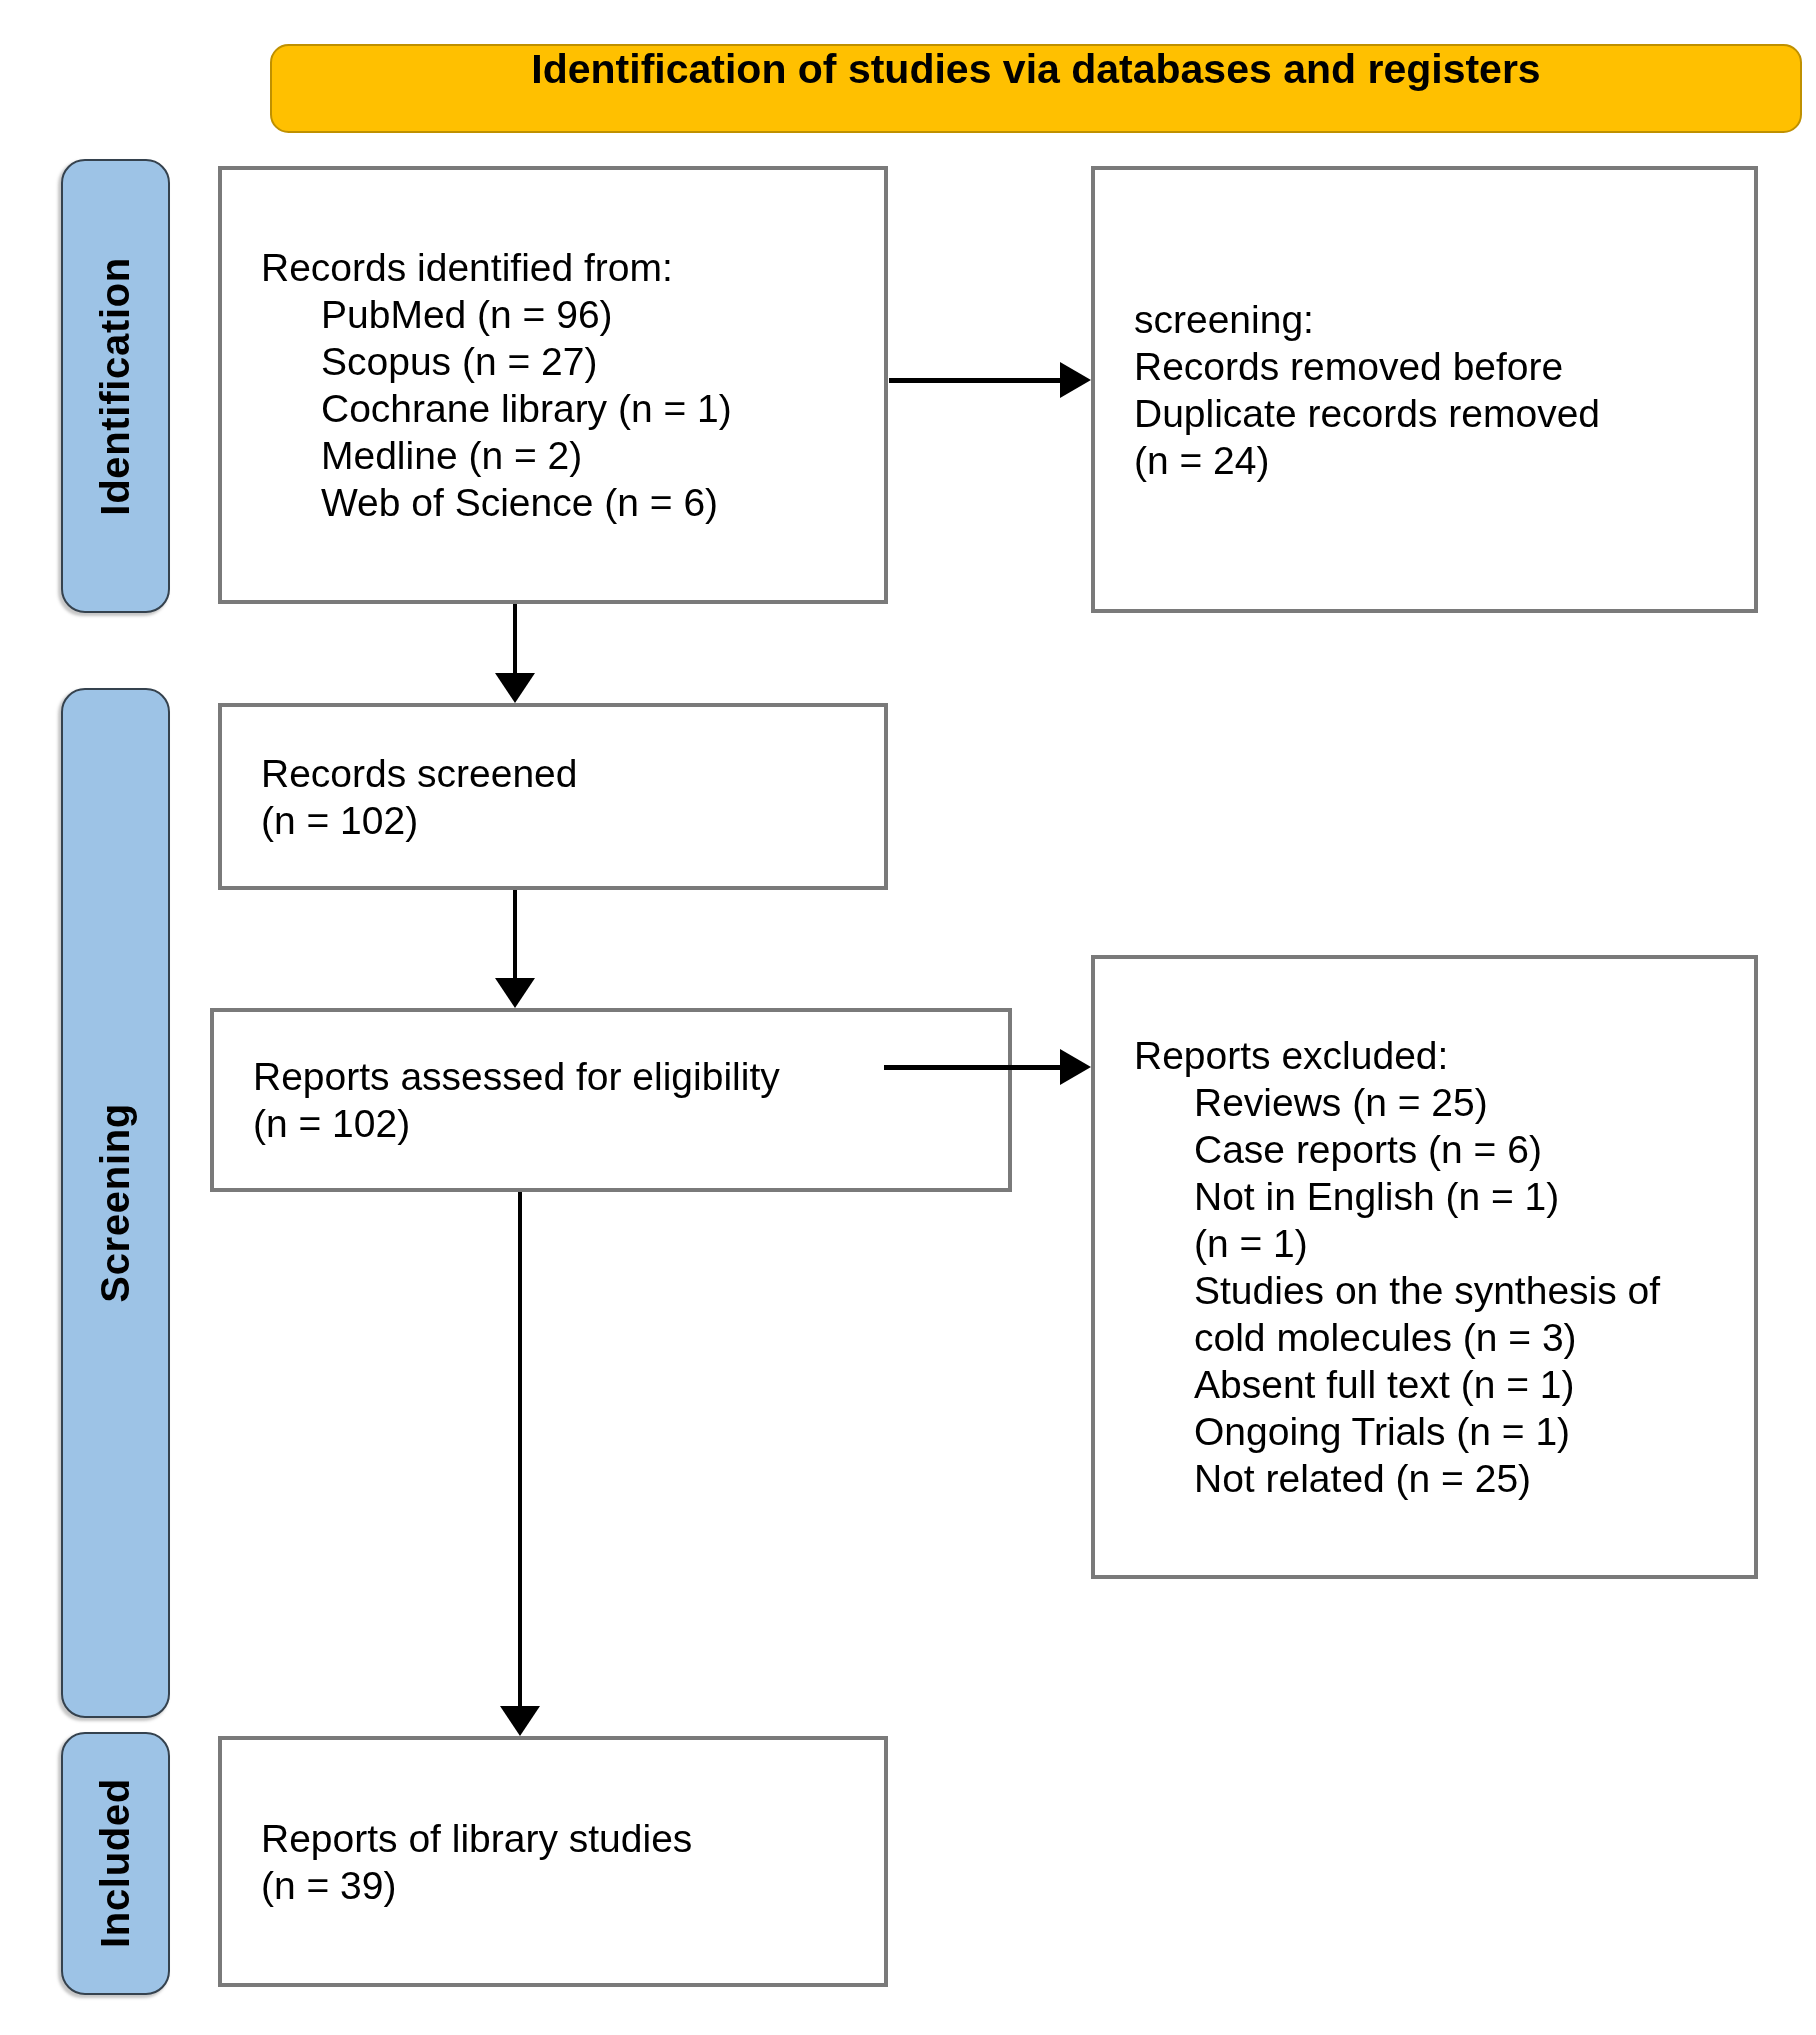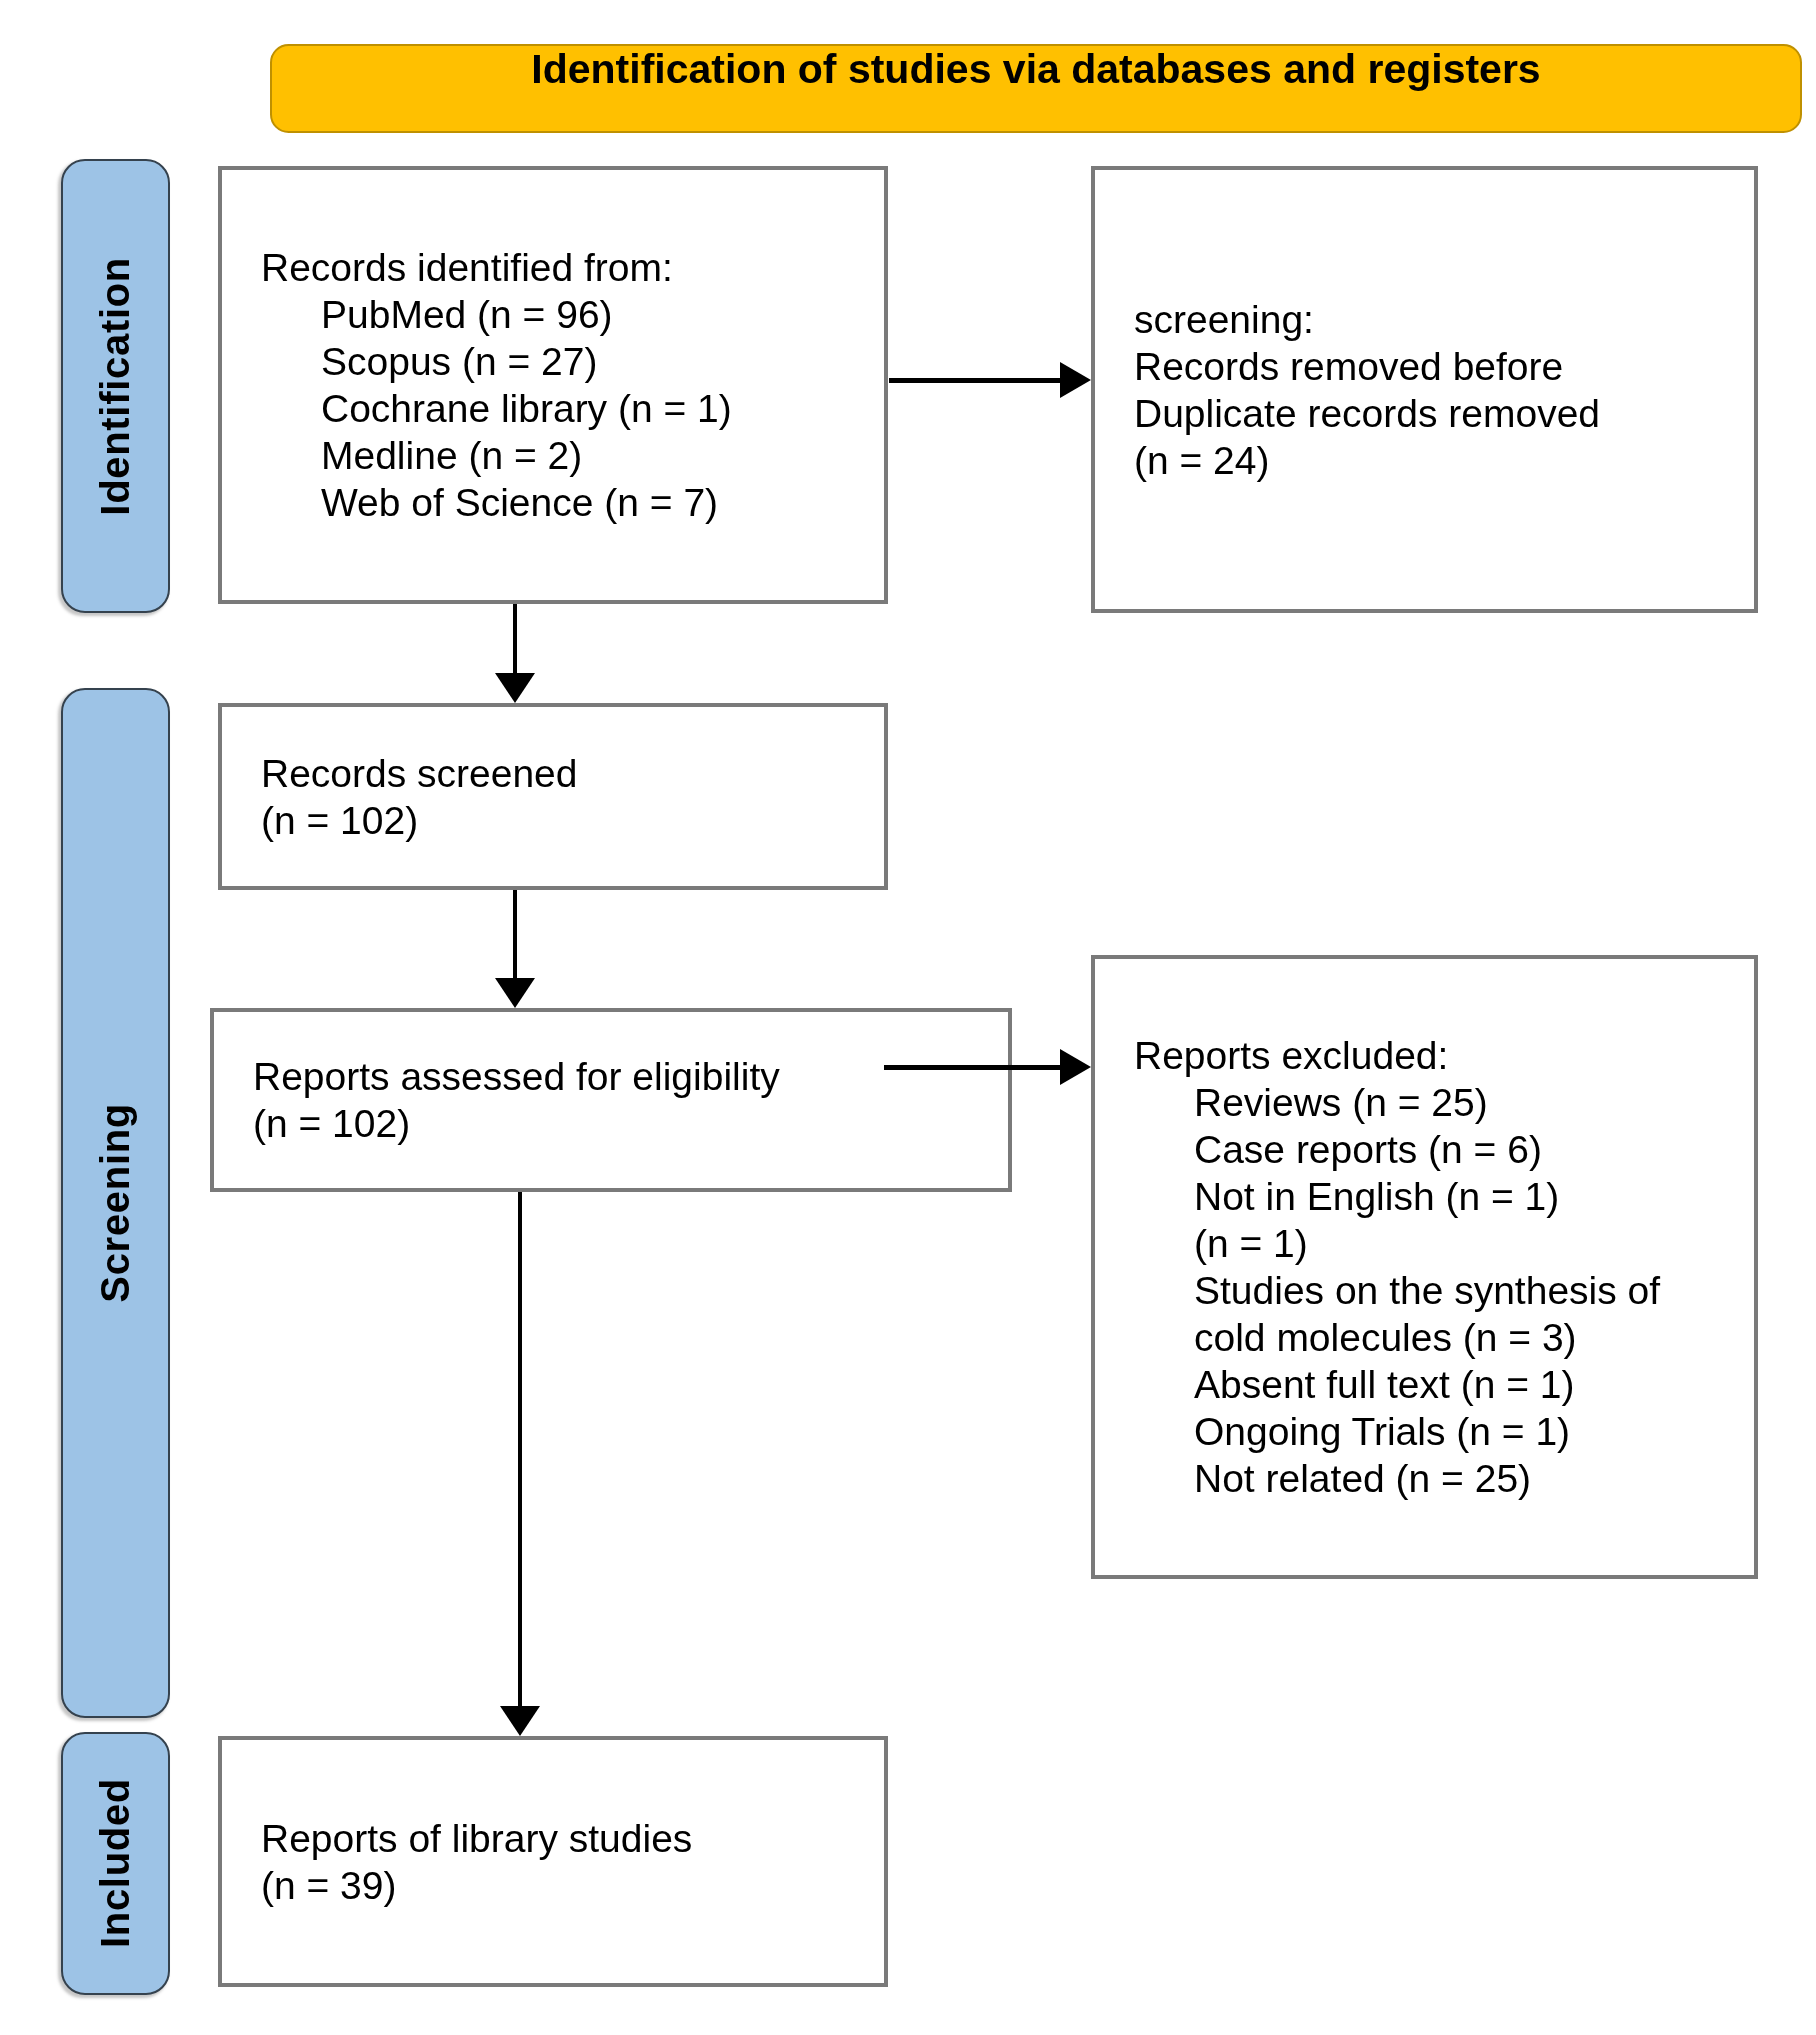--- a/index.html
+++ b/index.html
@@ -120,21 +120,21 @@
   <div class="stage" id="stage-included">
     <div class="vtext">Included</div>
   </div>
 
   <div class="fbox" id="box-records-identified">
     <div class="line">Records identified from:</div>
     <div class="line indent">PubMed (n = 96)</div>
     <div class="line indent">Scopus (n = 27)</div>
     <div class="line indent">Cochrane library (n = 1)</div>
     <div class="line indent">Medline (n = 2)</div>
-    <div class="line indent">Web of Science (n = 7)</div>
+    <div class="line indent">Web of Science (n = 6)</div>
   </div>
 
   <div class="fbox" id="box-records-removed">
     <div class="line">screening:</div>
     <div class="line">Records removed before</div>
     <div class="line">Duplicate records removed</div>
     <div class="line">(n = 24)</div>
   </div>
 
   <div class="fbox" id="box-records-screened">

